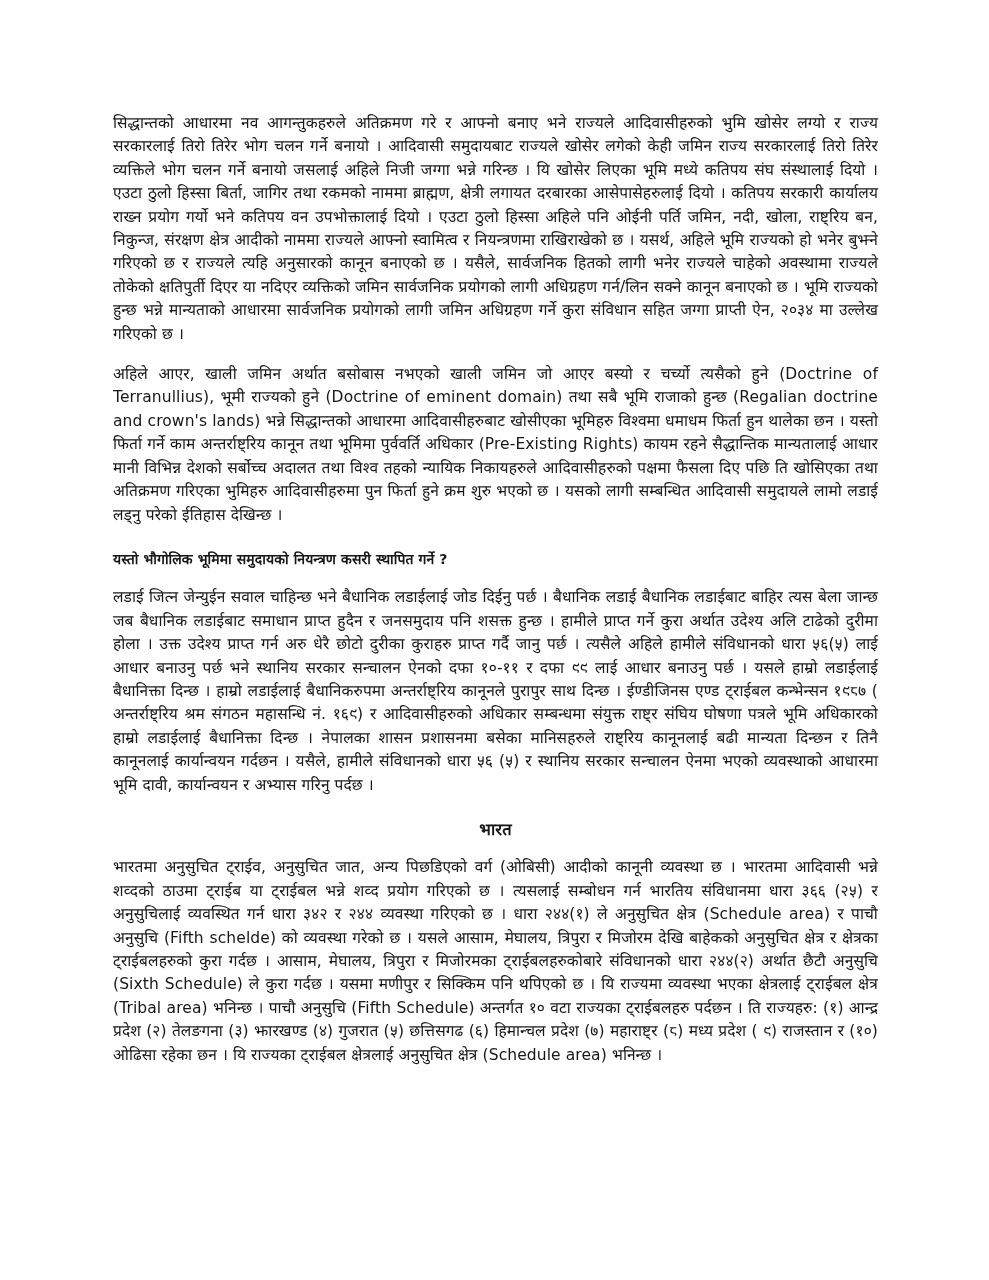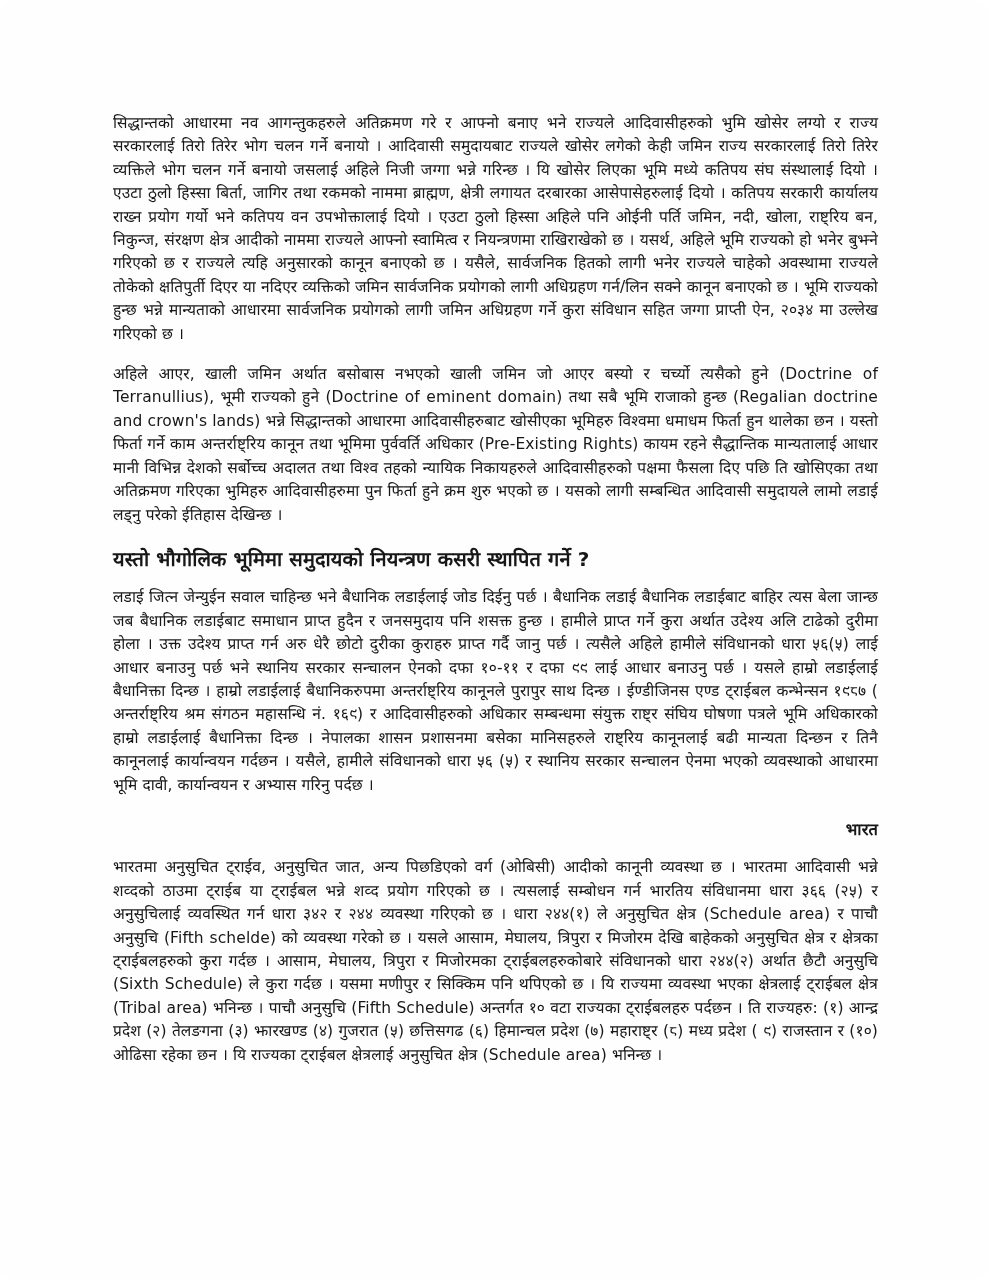--- a/index.html
+++ b/index.html
@@ -26,28 +26,28 @@
     font-size: 15.5px;
     line-height: 23.4px;
     text-align: justify;
     letter-spacing: 0.1px;
   }
   .para {
     margin: 0 0 17px 0;
   }
   .heading {
     font-weight: bold;
-    font-size: 20px;
+    font-size: 14px;
     text-align: left;
     margin: 21px 0 15px 0;
   }
   .subheading {
     font-weight: bold;
     font-size: 16.5px;
-    text-align: right;
+    text-align: center;
     margin: 21px 0 15px 0;
   }
 </style>
 </head>
 <body>
 
 <div class="page">
   <div class="content">
 
     <p class="para">सिद्धान्तको आधारमा नव आगन्तुकहरुले अतिक्रमण गरे र आफ्नो बनाए भने राज्यले आदिवासीहरुको भुमि खोसेर लग्यो र राज्य सरकारलाई तिरो तिरेर भोग चलन गर्ने बनायो । आदिवासी समुदायबाट राज्यले खोसेर लगेको केही जमिन राज्य सरकारलाई तिरो तिरेर व्यक्तिले भोग चलन गर्ने बनायो जसलाई अहिले निजी जग्गा भन्ने गरिन्छ । यि खोसेर लिएका भूमि मध्ये कतिपय संघ संस्थालाई दियो । एउटा ठुलो हिस्सा बिर्ता, जागिर तथा रकमको नाममा ब्राह्मण, क्षेत्री लगायत दरबारका आसेपासेहरुलाई दियो । कतिपय सरकारी कार्यालय राख्न प्रयोग गर्यो भने कतिपय वन उपभोक्तालाई दियो । एउटा ठुलो हिस्सा अहिले पनि ओईनी पर्ति जमिन, नदी, खोला, राष्ट्रिय बन, निकुन्ज, संरक्षण क्षेत्र आदीको नाममा राज्यले आफ्नो स्वामित्व र नियन्त्रणमा राखिराखेको छ । यसर्थ, अहिले भूमि राज्यको हो भनेर बुझ्ने गरिएको छ र राज्यले त्यहि अनुसारको कानून बनाएको छ । यसैले, सार्वजनिक हितको लागी भनेर राज्यले चाहेको अवस्थामा राज्यले तोकेको क्षतिपुर्ती दिएर या नदिएर व्यक्तिको जमिन सार्वजनिक प्रयोगको लागी अधिग्रहण गर्न/लिन सक्ने कानून बनाएको छ । भूमि राज्यको हुन्छ भन्ने मान्यताको आधारमा सार्वजनिक प्रयोगको लागी जमिन अधिग्रहण गर्ने कुरा संविधान सहित जग्गा प्राप्ती ऐन, २०३४ मा उल्लेख गरिएको छ ।</p>

